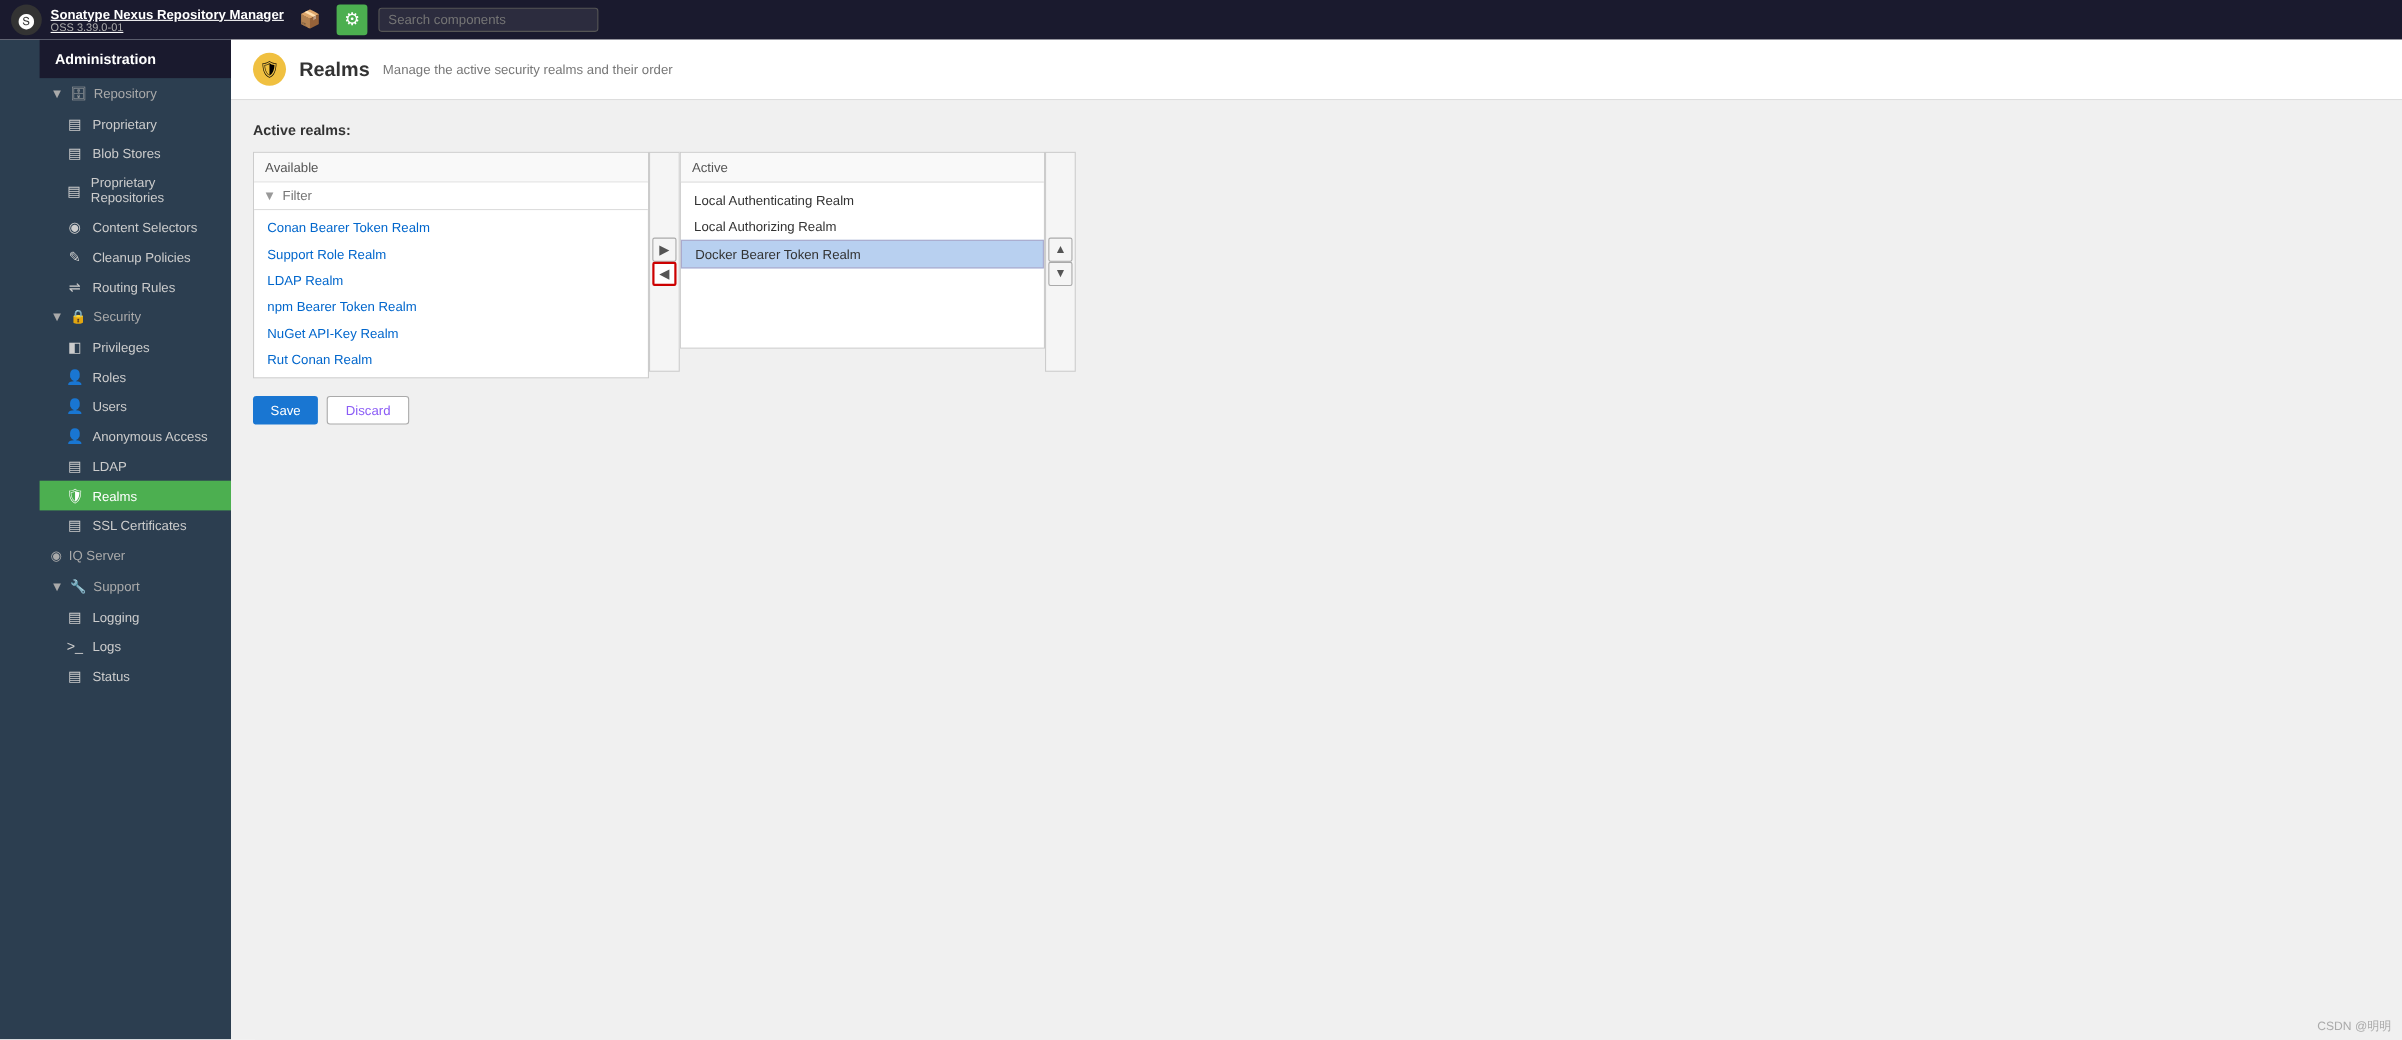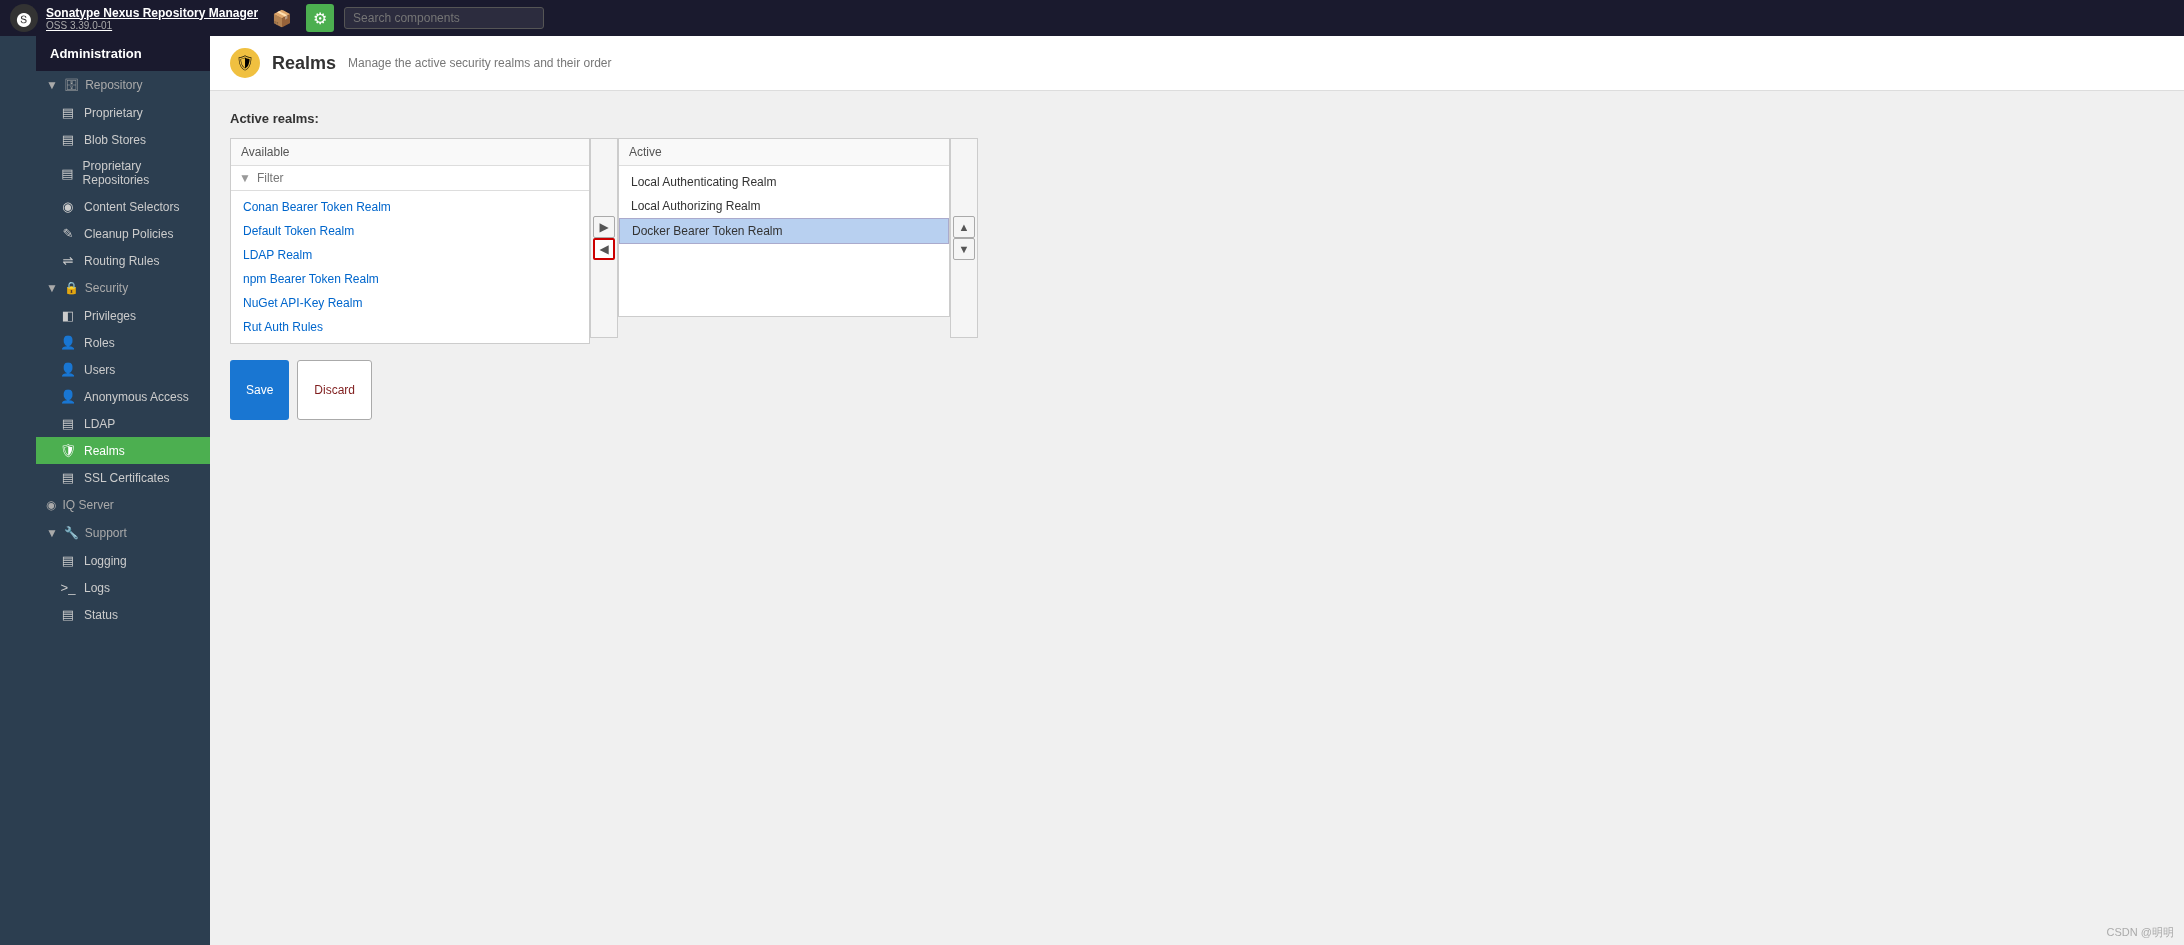--- a/index.html
+++ b/index.html
@@ -293,23 +293,23 @@
       background: #1976d2;
       color: #fff;
       border: none;
       padding: 6px 16px;
       border-radius: 3px;
       cursor: pointer;
       font-size: 12px;
     }
     .btn-discard {
       background: #fff;
-      color: #7f1d1d;
+      color: #8b5cf6;
       border: 1px solid #aaa;
-      padding: 22px 16px;
+      padding: 5px 16px;
       border-radius: 3px;
       cursor: pointer;
       font-size: 12px;
     }
 
     
     .watermark {
       position: fixed;
       bottom: 5px;
       right: 10px;
@@ -448,25 +448,25 @@
       <div class="realms-container">
 
         <div class="realm-panel realm-list">
           <div class="realm-panel-header">Available</div>
           <div class="realm-filter">
             <span class="filter-icon">▼</span>
             <input type="text" placeholder="Filter" style="">
           </div>
           <ul class="realm-list-items" id="available-items">
           <li>Conan Bearer Token Realm</li>
-              <li>Default Token Realm</li>
+              <li>Support Role Realm</li>
               <li>LDAP Realm</li>
               <li>npm Bearer Token Realm</li>
               <li>NuGet API-Key Realm</li>
-              <li>Rut Auth Rules</li>
+              <li>Rut Conan Realm</li>
             </ul>
         </div>
 
         <div style="display:flex; flex-direction:column; align-items:center; justify-content:center; padding: 0 2px; border: 1px solid #ccc; background:#f5f5f5; min-height: 200px;">
           <button class="transfer-btn" title="Move to Active">▶</button>
           <button class="transfer-btn active-btn" title="Move to Available">◀</button>
         </div>
 
         <div class="realm-panel active-panel">
           <div class="realm-panel-header">Active</div>

